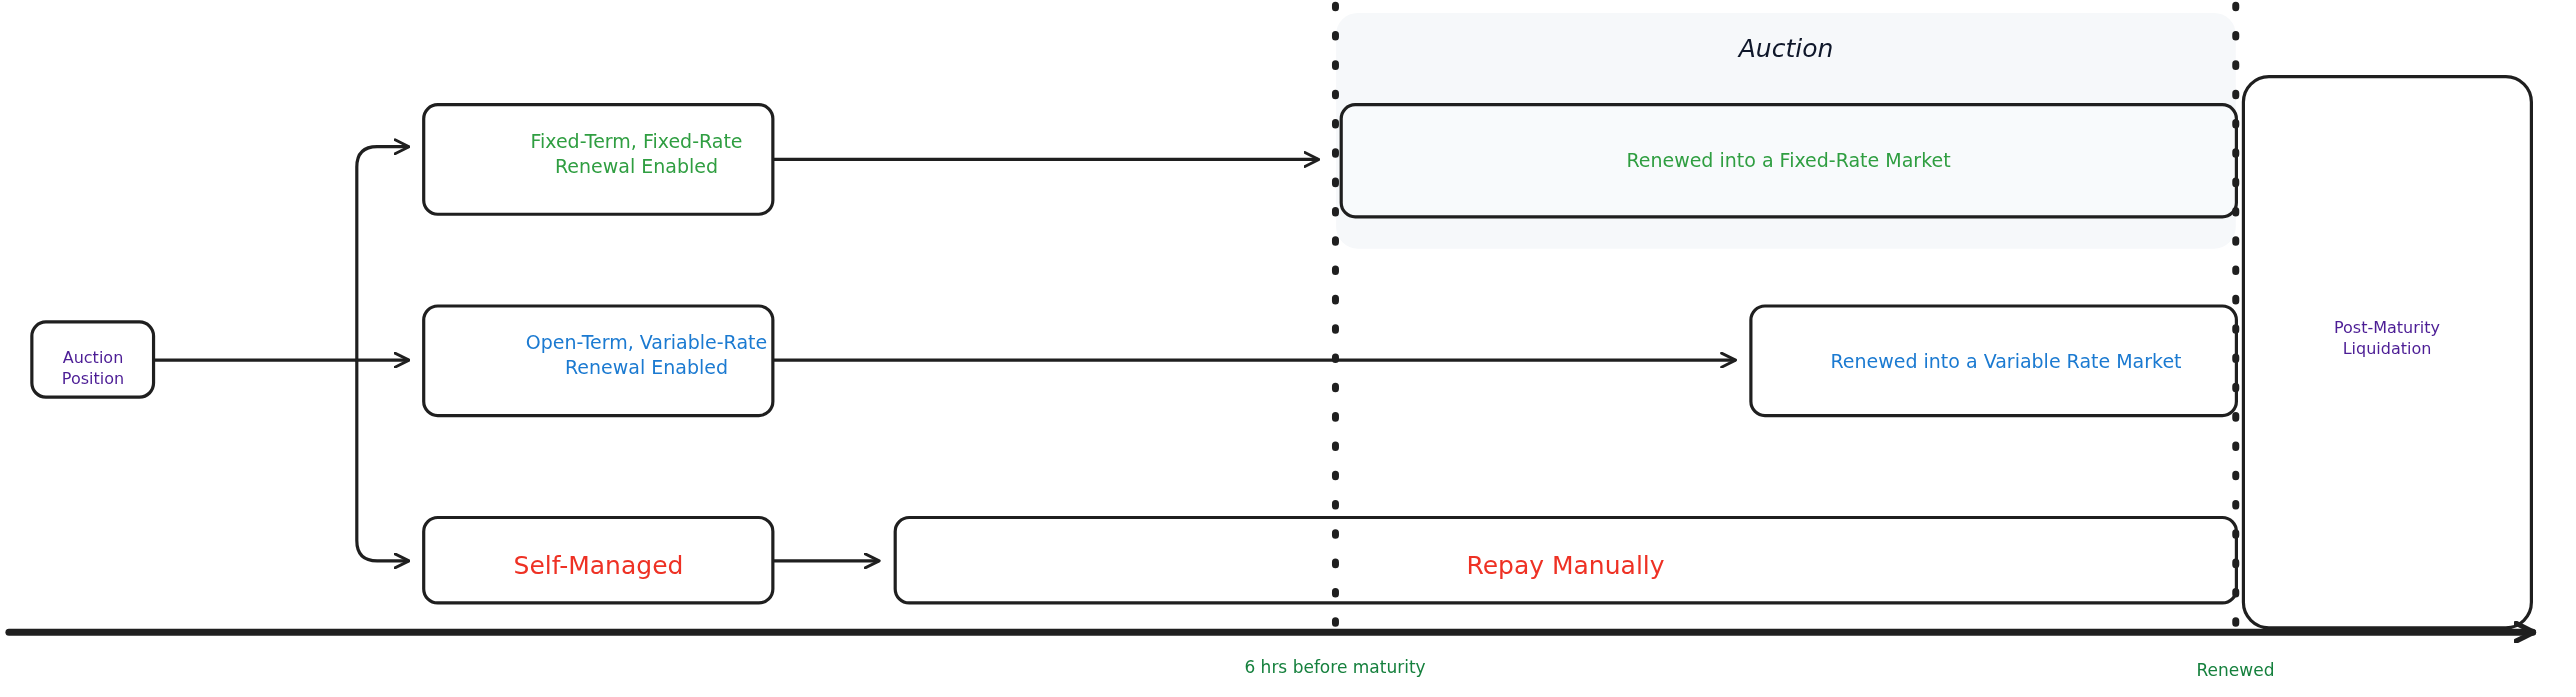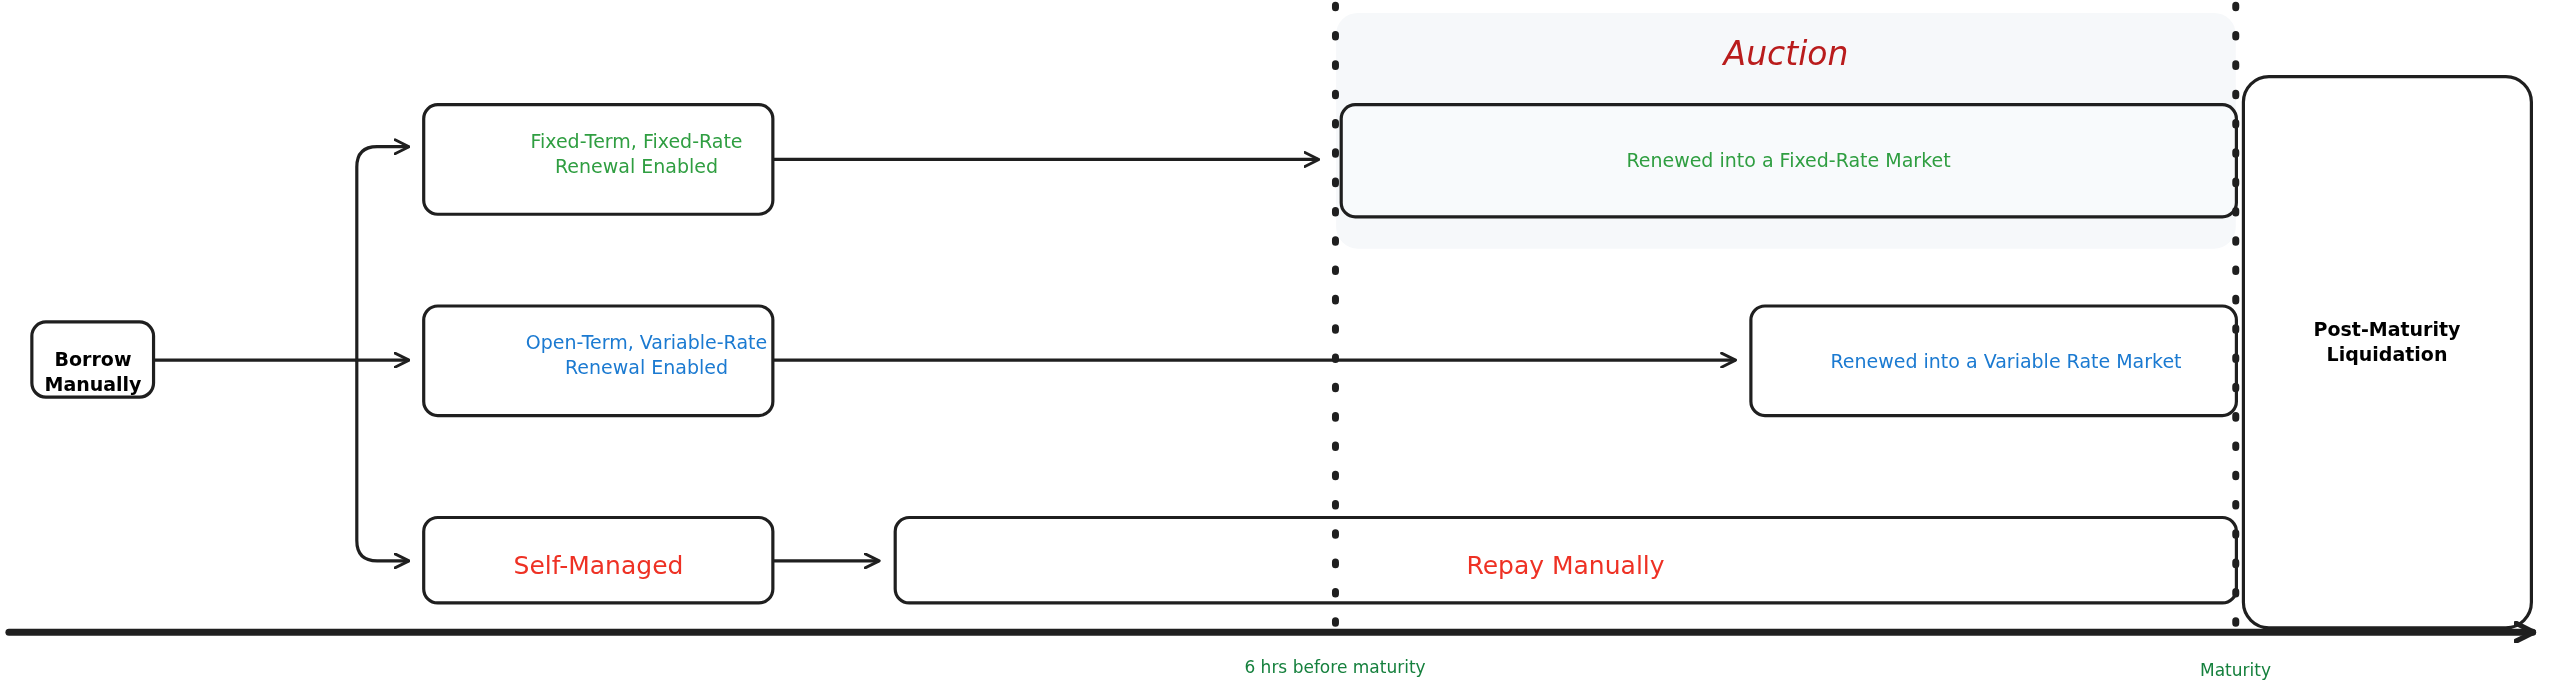--- a/index.html
+++ b/index.html
@@ -25,25 +25,25 @@
     height: 698px;
   }
   .lbl {
     position: absolute;
     font-family: "DejaVu Sans", sans-serif;
     text-align: center;
     line-height: 1.32;
     white-space: pre-line;
     pointer-events: none;
   }
-  .node-label   { font-size: 19px; color: #000000; font-weight: bold; }
+  .node-label   { font-size: 16px; color: #4c1d95; }
   .node-green   { font-size: 19px; color: #2f9e41; }
   .node-blue    { font-size: 19px; color: #1b7ad1; }
   .node-red     { font-size: 25px; color: #ee3124; }
-  .auction-title{ font-size: 33px; color: #b91c1c; font-style: italic; }
+  .auction-title{ font-size: 25px; color: #0f172a; font-style: italic; }
   .axis-label   { font-size: 17px; color: #15803d; }
 </style>
 </head>
 <body>
 
 <div id="canvas">
 
   <svg class="layer" viewBox="0 0 4043 1095">
     <defs>
       <marker id="ah" markerWidth="26" markerHeight="26" refX="22" refY="13" orient="auto" markerUnits="userSpaceOnUse">
@@ -83,21 +83,21 @@
     <rect x="2748" y="480" width="762" height="172" rx="22" ry="22" fill="#ffffff" stroke="#1f1f1f" stroke-width="5"></rect>
 
     <rect x="3521" y="120" width="452" height="865" rx="40" ry="40" fill="#ffffff" stroke="#1f1f1f" stroke-width="5"></rect>
 
     <line x1="2096" y1="8" x2="2096" y2="1010" stroke="#1f1f1f" stroke-width="11" stroke-linecap="round" stroke-dasharray="4 42"></line>
     <line x1="3509" y1="8" x2="3509" y2="1010" stroke="#1f1f1f" stroke-width="11" stroke-linecap="round" stroke-dasharray="4 42"></line>
 
     <path d="M14,992 L3975,992" fill="none" stroke="#1f1f1f" stroke-width="11" stroke-linecap="round" marker-end="url(#ahbig)"></path>
   </svg>
 
-  <div class="lbl node-label" style="left:32px; top:347px; width:122px;">Borrow Manually</div>
+  <div class="lbl node-label" style="left:32px; top:347px; width:122px;">Auction Position</div>
 
   <div class="lbl node-green" style="left:440px; top:129px; width:393px;">Fixed-Term, Fixed-Rate
 Renewal Enabled</div>
 
   <div class="lbl node-blue" style="left:424px; top:330px; width:349px;padding-left:48px;">Open-Term, Variable-Rate
 Renewal Enabled</div>
 
   <div class="lbl node-red" style="left:424px; top:549px; width:349px;">Self-Managed</div>
 
   <div class="lbl node-red" style="left:895px; top:549px; width:1341px;">Repay Manually</div>
@@ -106,16 +106,16 @@
 
   <div class="lbl node-blue" style="left:1763px; top:349px; width:486px;">Renewed into a Variable Rate Market</div>
 
   <div class="lbl node-label" style="left:2243px; top:317px; width:288px;">Post-Maturity
 Liquidation</div>
 
   <div class="lbl auction-title" style="left:1336px; top:32px; width:900px;">Auction</div>
 
   <div class="lbl axis-label" style="left:1144px; top:656px; width:382px;">6 hrs before maturity</div>
 
-  <div class="lbl axis-label" style="left:2076px; top:659px; width:319px;">Maturity</div>
+  <div class="lbl axis-label" style="left:2076px; top:659px; width:319px;">Renewed</div>
 
 </div>
 
 
 </body></html>

